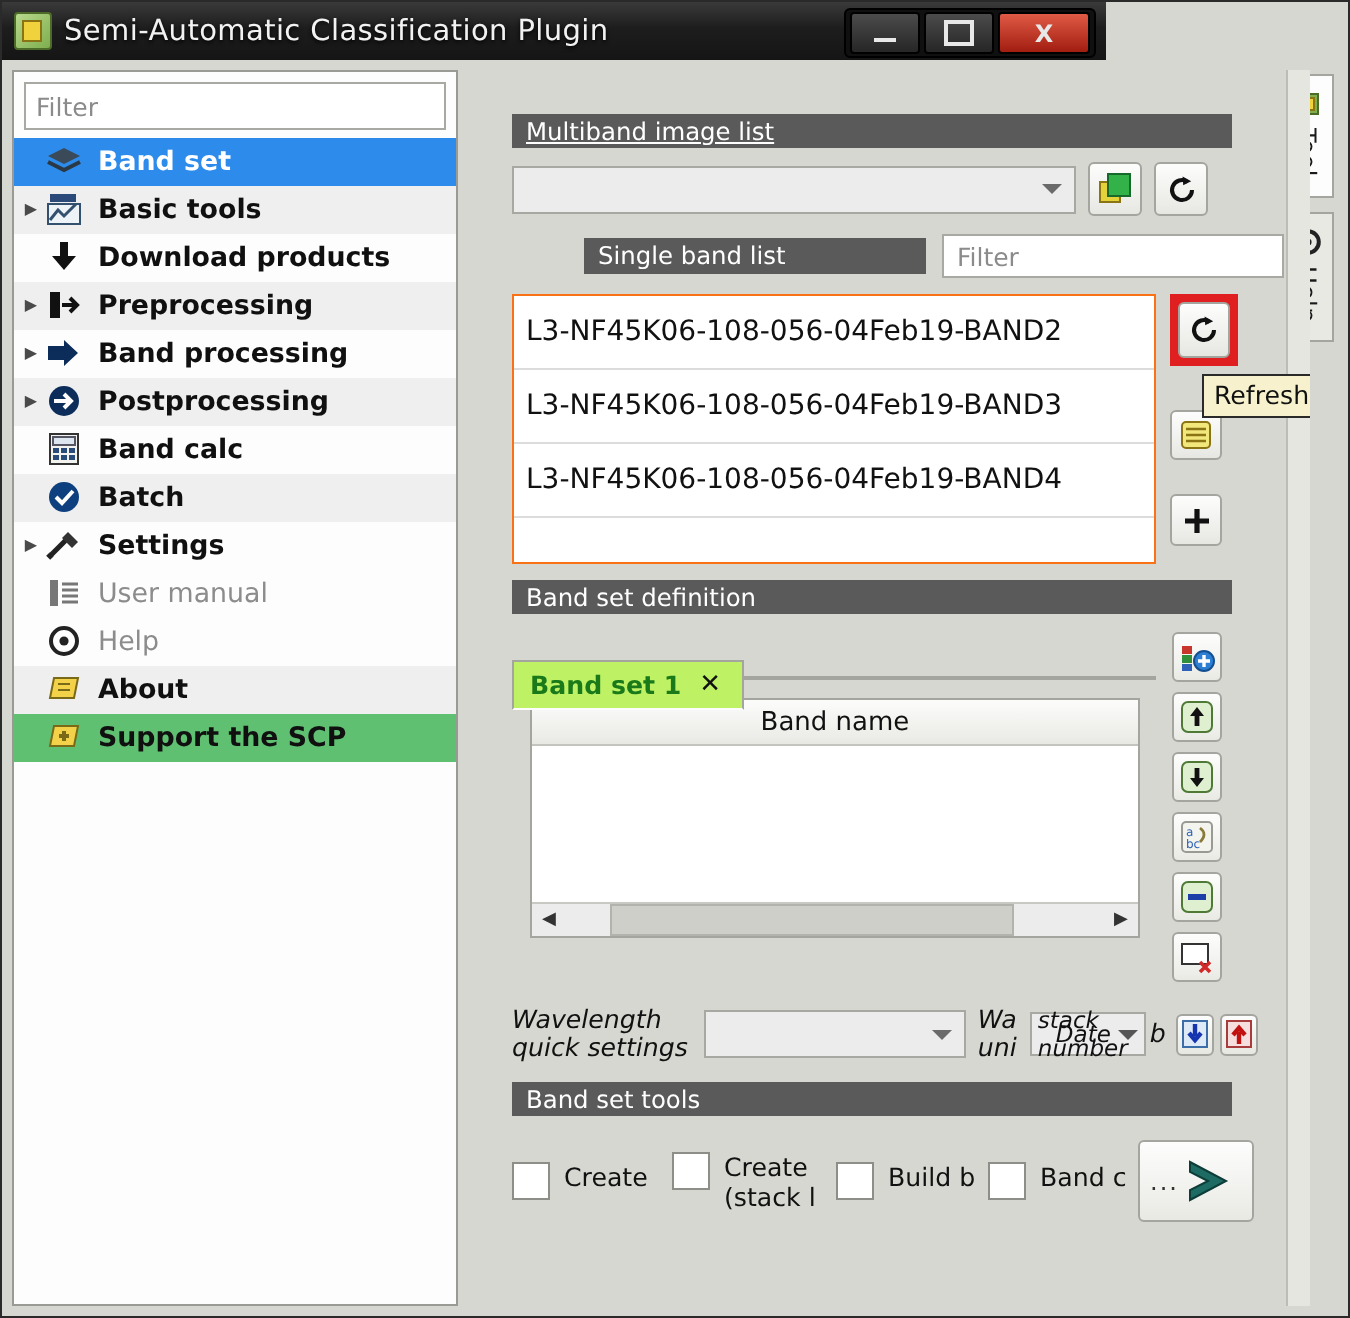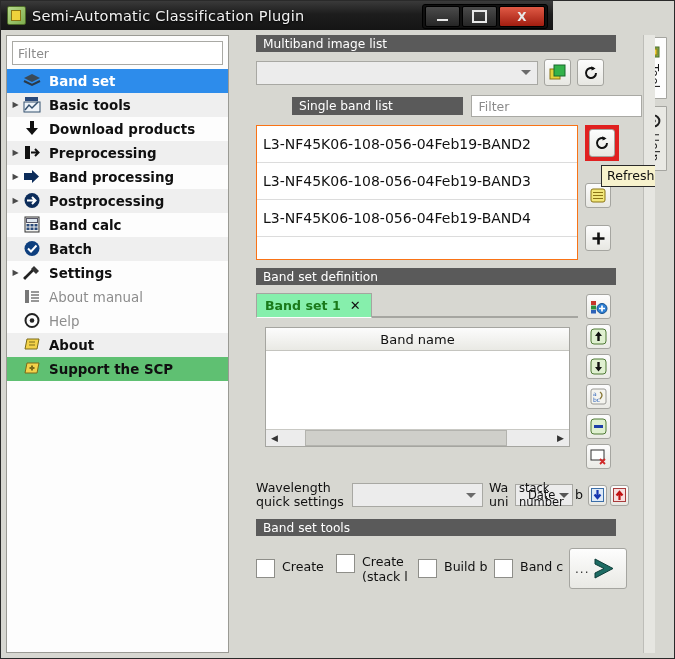--- a/index.html
+++ b/index.html
@@ -81,23 +81,23 @@
   .blrow{height:37px;border-bottom:1px solid #dcdcdc;display:flex;align-items:center;
     padding-left:6px;font-size:14px;color:#111;box-sizing:border-box;}
   .blrow.empty{height:22px;border-bottom:none;}
 
   .refreshwrap{position:relative;}
   .redbox{border:3px solid #e02020;padding:1px;display:inline-block;background:#e02020;}
   .tooltip{position:absolute;left:16px;top:40px;background:#f7f2cd;border:1px solid #2a2a2a;
     font-size:12.6px;color:#111;padding:2px 5px 3px 5px;white-space:nowrap;z-index:20;}
 
   .tabstrip{display:flex;align-items:flex-end;border-bottom:1px solid #a5a5a0;width:322px;}
-  .tabactive{display:flex;align-items:center;gap:9px;background:#86efac;
+  .tabactive{display:flex;align-items:center;gap:9px;background:#bef264;
     border:1px solid #a5a5a0;border-bottom:1px solid #fdfdfd;padding:4px 10px 4px 8px;
-    position:relative;top:1px;justify-content:space-between;}
+    position:relative;top:16px;justify-content:space-between;}
   .tabtxt{color:#1a7a1a;font-weight:bold;font-size:12.6px;}
   .tabx{font-size:13px;color:#111;font-weight:bold;}
   .tabrest{flex:1;height:21px;border-bottom:1px solid #a5a5a0;}
 
   .table{background:#fff;border:1px solid #a5a5a0;width:305px;box-sizing:border-box;}
   .thead{height:22px;background:linear-gradient(180deg,#fcfcfc,#e9e9e4);
     border-bottom:1px solid #c4c4bf;display:flex;align-items:center;justify-content:center;
     font-size:13px;color:#111;}
   .tbody{height:78px;background:#fff;}
   .hscroll{height:16px;background:#ececec;border-top:1px solid #c9c9c4;display:flex;align-items:center;}
@@ -223,21 +223,21 @@
               <path d="M12 2 l5 5 -3 3 -5 -5 Z" fill="#333"></path>
             </svg></span>
           <span class="nlabel">Settings</span>
         </li>
         <li class="navitem dim">
           <span class="arrow"></span>
           <span class="nicon"><svg width="20" height="17" viewBox="0 0 20 17">
               <rect x="3" y="2" width="4" height="13" fill="#777"></rect>
               <path d="M9 4 h8 M9 7 h8 M9 10 h8 M9 13 h8" stroke="#777" stroke-width="1.6"></path>
             </svg></span>
-          <span class="nlabel">About manual</span>
+          <span class="nlabel">User manual</span>
         </li>
         <li class="navitem dim">
           <span class="arrow"></span>
           <span class="nicon"><svg width="20" height="17" viewBox="0 0 20 17">
               <circle cx="10" cy="8.5" r="6.5" fill="none" stroke="#222" stroke-width="2"></circle>
               <circle cx="10" cy="8.5" r="2.3" fill="#222"></circle>
             </svg></span>
           <span class="nlabel">Help</span>
         </li>
         <li class="navitem alt">
@@ -272,21 +272,21 @@
         <circle cx="7" cy="7" r="5.4" fill="none" stroke="#222" stroke-width="2"></circle>
         <circle cx="7" cy="7" r="1.8" fill="#222"></circle>
       </svg>
       <span class="dtxt">Help</span>
     </div>
   </div>
 
   <div class="main">
     <div class="inner">
 
-      <div class="grouphdr" style="">Multiband image list</div>
+      <div class="grouphdr" style="margin-top:22px;text-decoration:underline;">Multiband image list</div>
 
       <div class="row" style="margin:7px 0 0 22px;">
         <div class="combo" style="width:282px;">
           <span class="caret"></span>
         </div>
         <div class="sqbtn" style="margin-left:6px;">
           <svg width="18" height="17" viewBox="0 0 18 17">
             <rect x="1" y="5" width="10" height="10" fill="#e3d23a" stroke="#8a7414"></rect>
             <rect x="5" y="1" width="11" height="11" fill="#33b24a" stroke="#18692c"></rect>
           </svg>
@@ -399,21 +399,21 @@
           </div>
           <div class="ibtn">
             <svg width="17" height="17" viewBox="0 0 17 17">
               <rect x="1" y="2" width="13" height="10" fill="#fff" stroke="#333"></rect>
               <path d="M10 11 l5 5 M15 11 l-5 5" stroke="#d02a2a" stroke-width="1.8"></path>
             </svg>
           </div>
         </div>
       </div>
 
-      <div class="row" style="margin:12px 0 0 22px;align-items:center;">
+      <div class="row" style="margin:12px 0 0 22px;align-items:center;font-style:italic;">
         <div class="wllabel">
           <div>Wavelength</div>
           <div>quick settings</div>
         </div>
         <div class="combo" style="width:131px;margin-left:8px;">
           <span class="caret"></span>
         </div>
         <div class="wllabel clip" style="width:22px;margin-left:6px;">
           <div>Wa</div>
           <div>uni</div>

